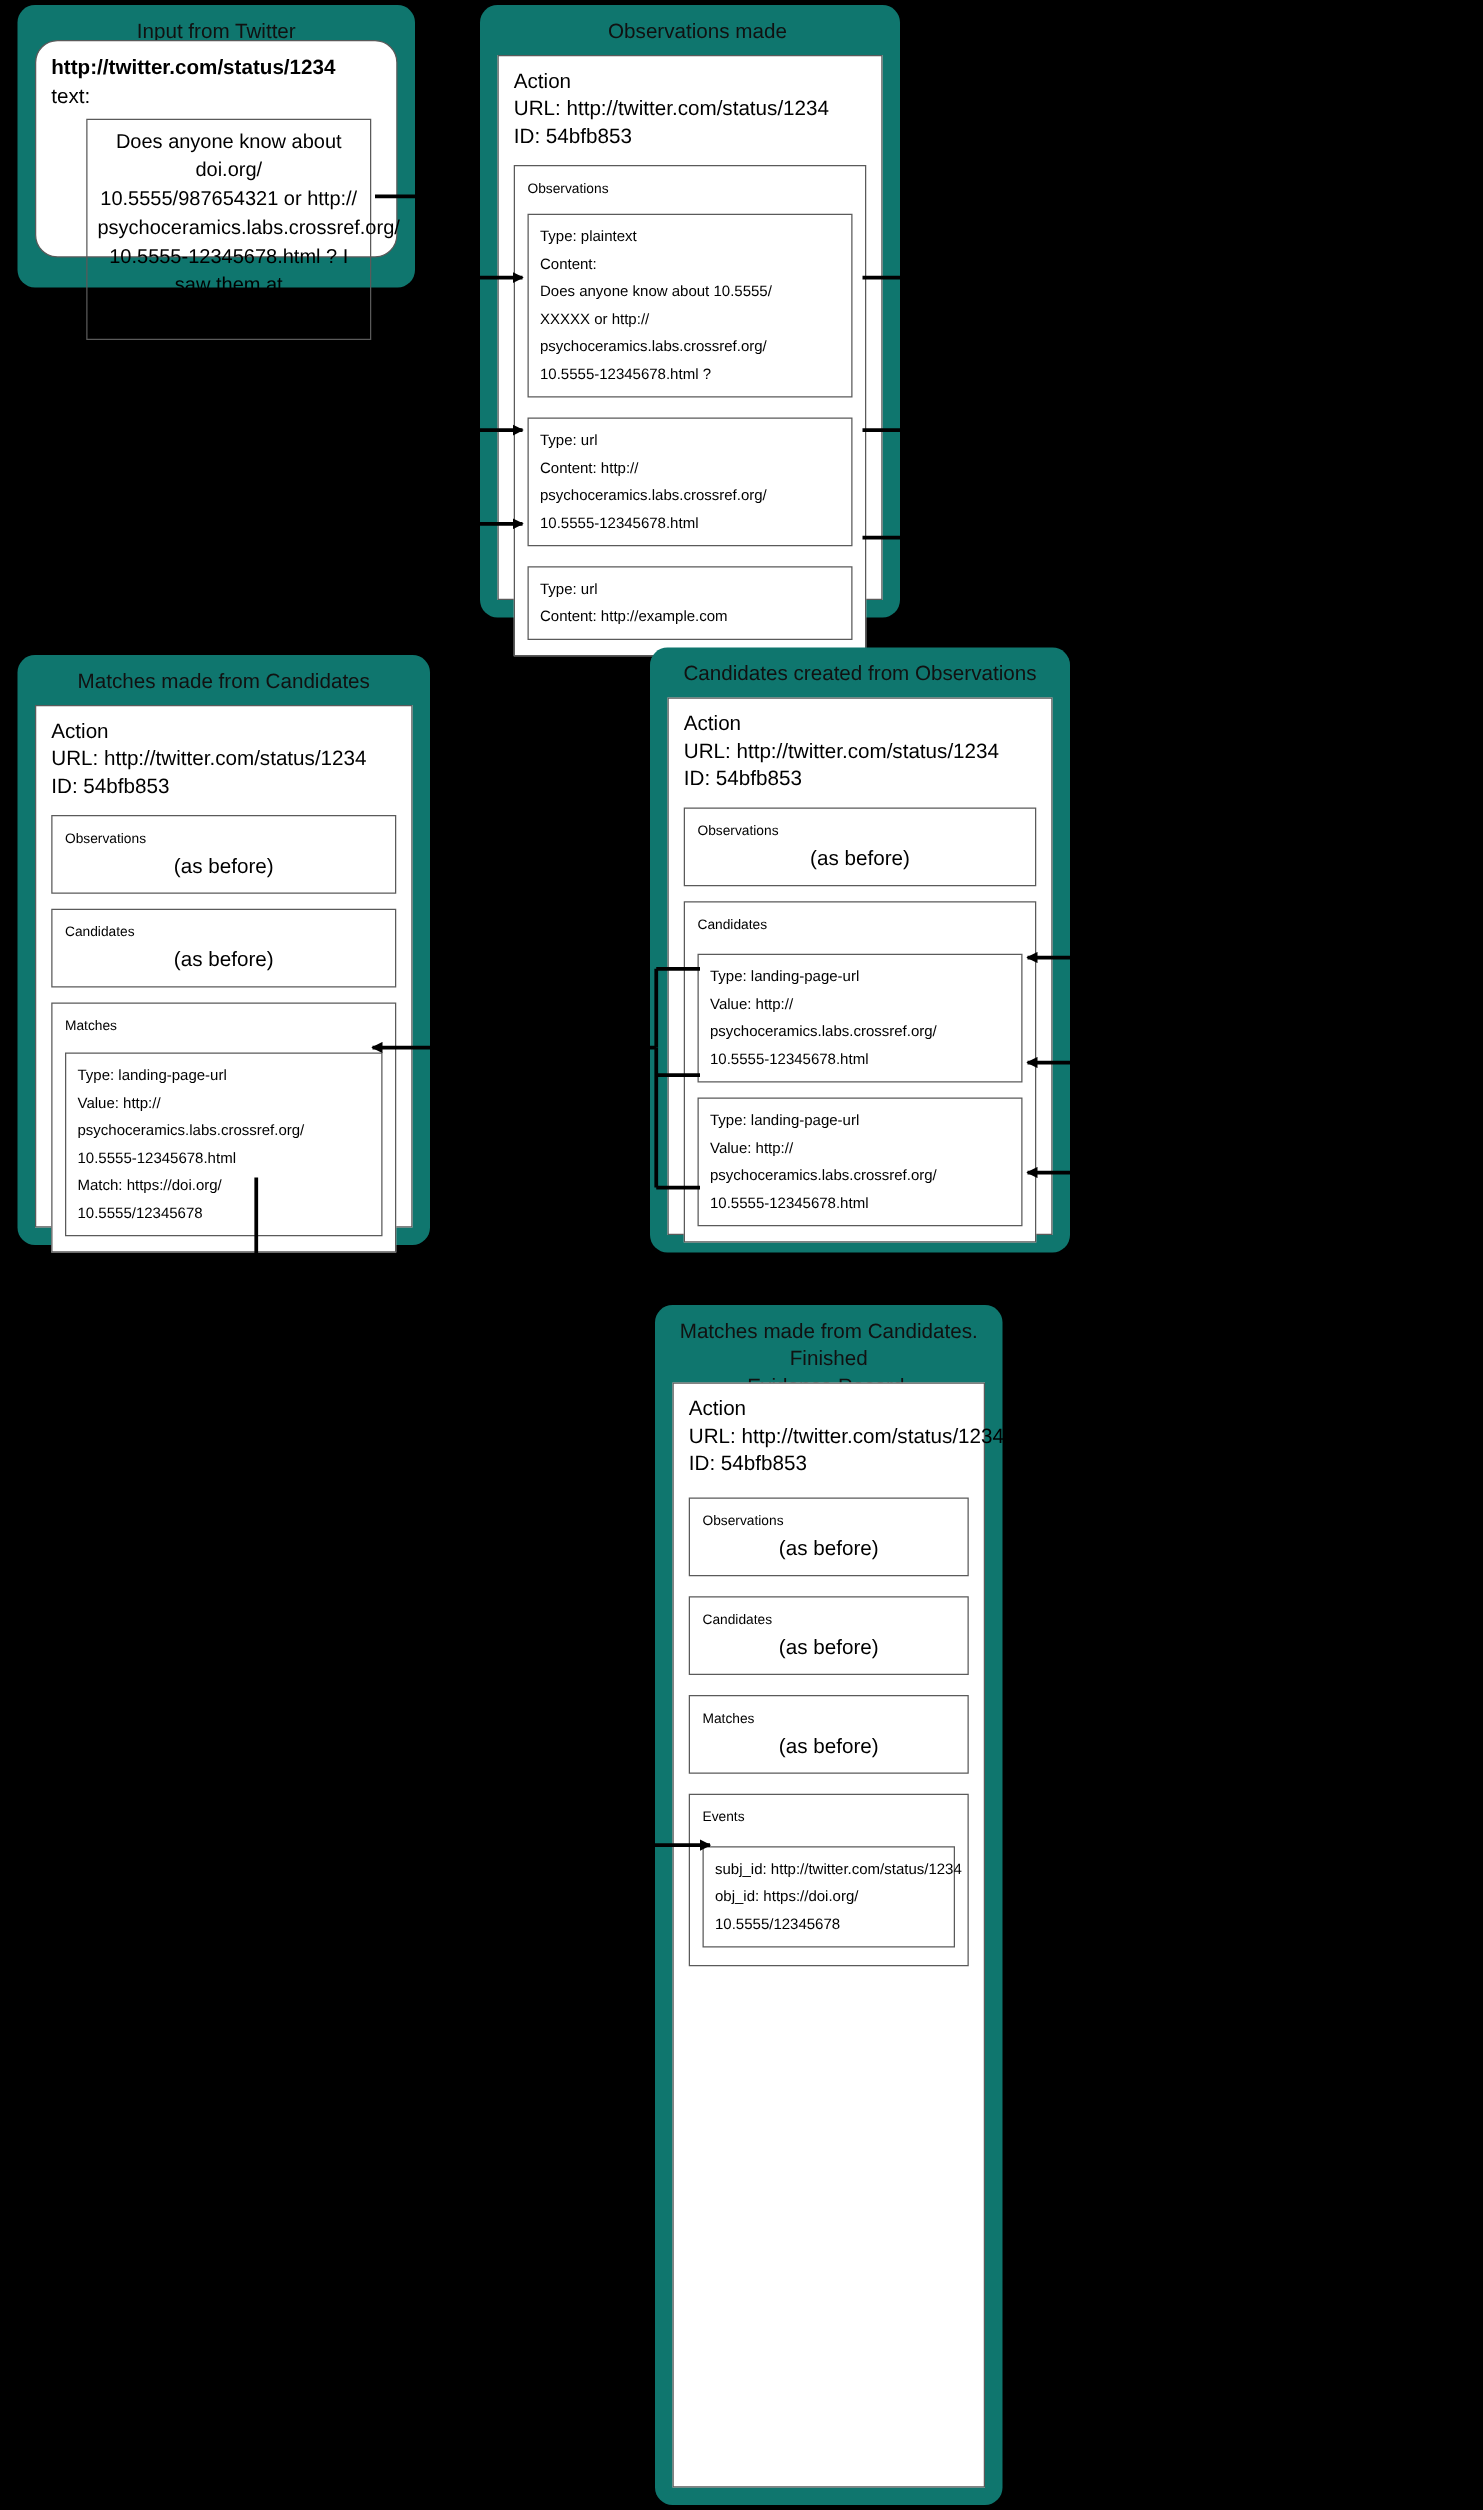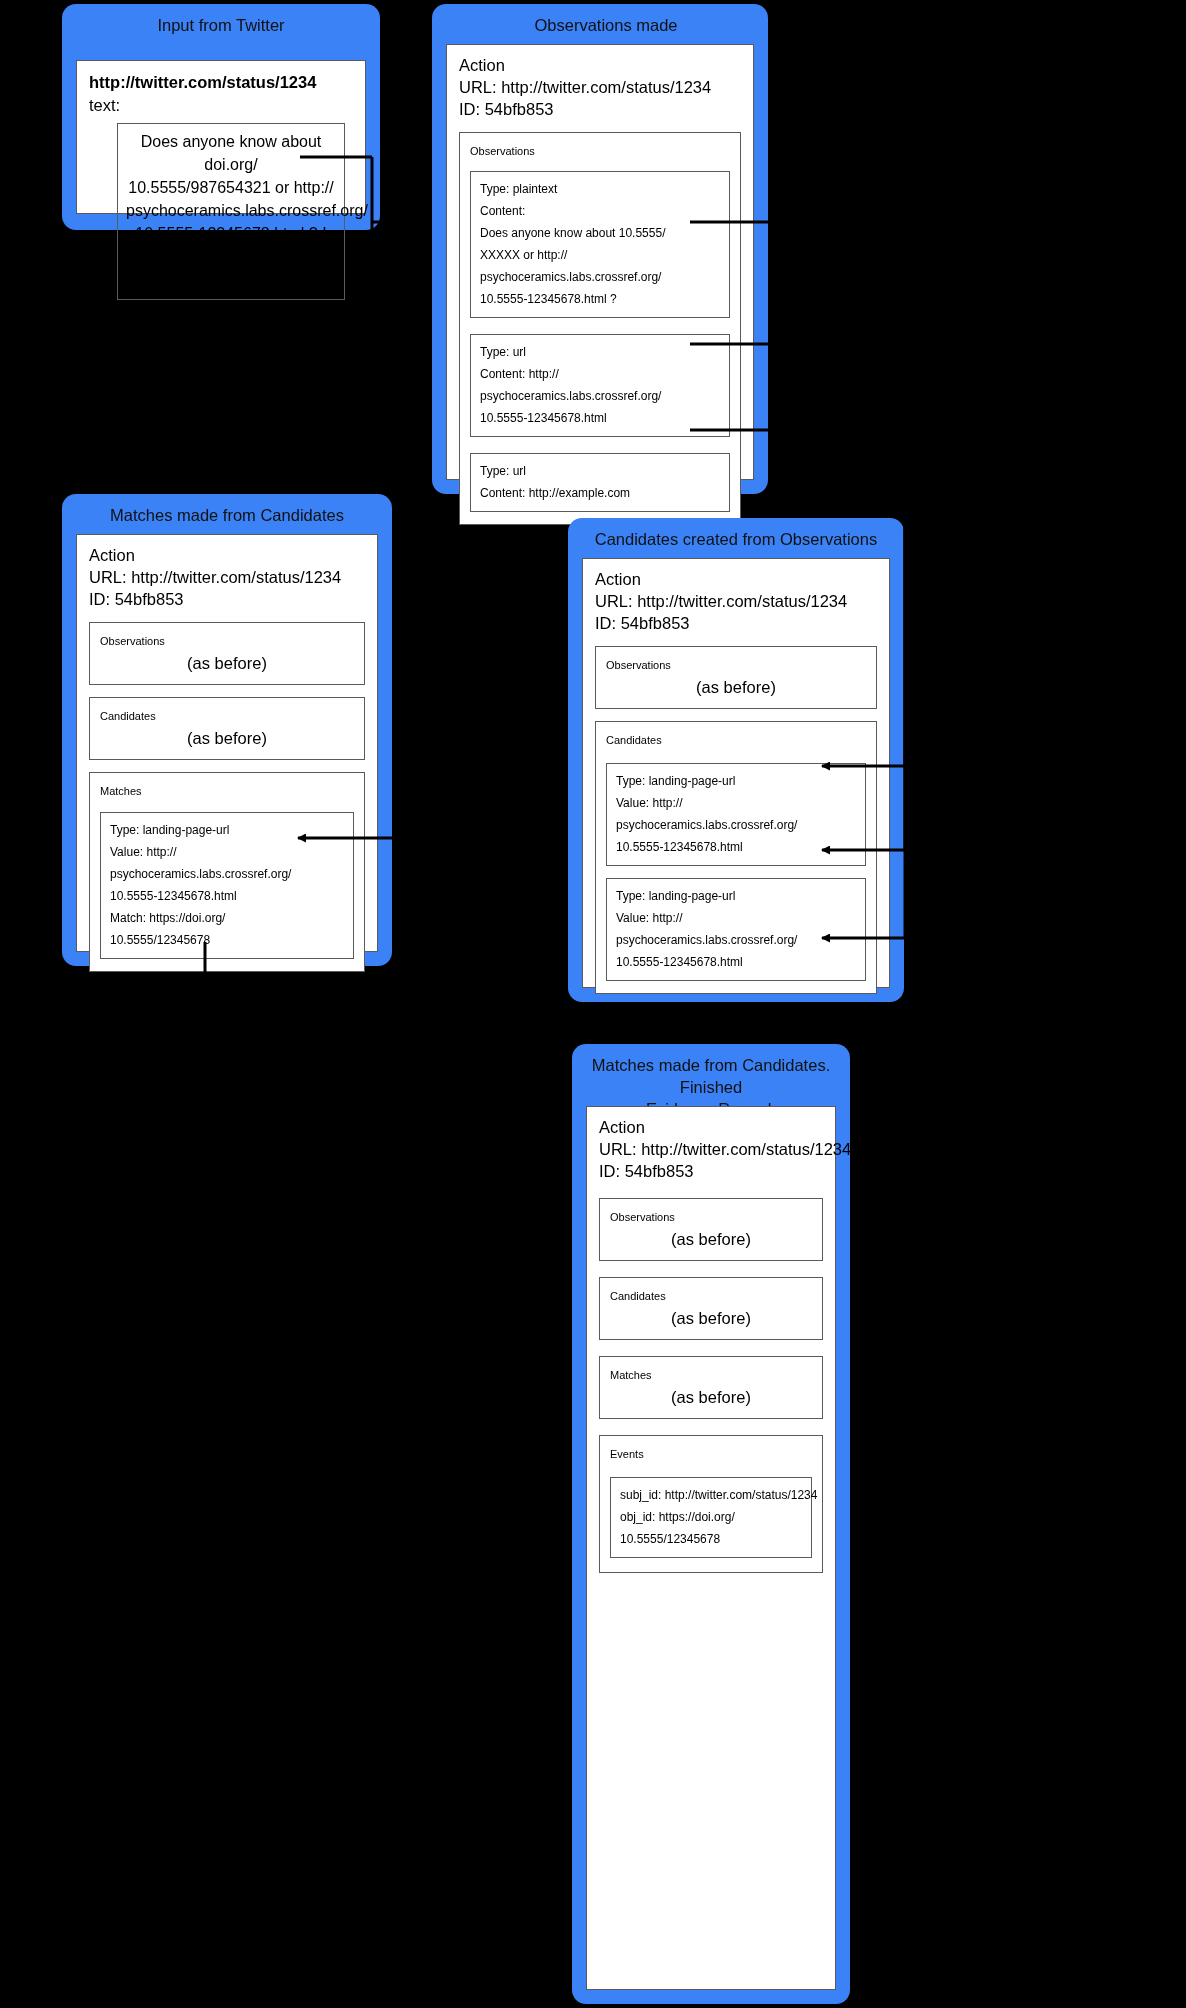--- a/index.html
+++ b/index.html
@@ -6,24 +6,23 @@
   body{
     font-family:"Liberation Sans", sans-serif;
     width:1186px;height:2008px;position:relative;overflow:hidden;
     color:#000;
   }
   .stage{position:absolute;left:0;top:0;width:1186px;height:2008px;}
 
   
   .panel{
     position:absolute;
-    background:#3b82f6;
+    background:#0f766e;
     border-radius:14px;
     box-sizing:border-box;
-    margin-left:48px;
   }
   .panel-title{
     text-align:center;
     font-size:16.5px;
     line-height:22px;
     padding:10px 14px 8px 14px;
     color:#111;
   }
   .panel-body{
     position:absolute;
@@ -72,21 +71,21 @@
 
   svg.lines{position:absolute;left:0;top:0;width:1186px;height:2008px;pointer-events:none;}
 </style>
 </head>
 <body>
 
 <div class="stage">
 
   <div class="panel" style="left:14px;top:4px;width:318px;height:226px;">
     <div class="panel-title">Input from Twitter</div>
-    <div class="panel-body" style="top:56px;height:154px;">
+    <div class="panel-body" style="top:28px;height:174px;border-radius:18px;">
       <div class="tweet-url">http://twitter.com/status/1234</div>
       <div class="tweet-label">text:</div>
       <div class="tweet-box">
         <div>Does anyone know about doi.org/</div>
         <div>10.5555/987654321 or http://</div>
         <div>psychoceramics.labs.crossref.org/</div>
         <div>10.5555-12345678.html ? I saw them at</div>
         <div>http://example.com</div>
       </div>
     </div>
@@ -119,21 +118,21 @@
         </div>
 
         <div class="item" style="margin-top:16px;">
           <div class="ln">Type: url</div>
           <div class="ln">Content: http://example.com</div>
         </div>
       </div>
     </div>
   </div>
 
-  <div class="panel" style="left:14px;top:494px;width:330px;height:472px;">
+  <div class="panel" style="left:14px;top:524px;width:330px;height:472px;">
     <div class="panel-title">Matches made from Candidates</div>
     <div class="panel-body" style="top:40px;height:418px;">
       <div class="action-title">Action</div>
       <div class="kv">URL: http://twitter.com/status/1234</div>
       <div class="kv">ID: 54bfb853</div>
 
       <div class="sect">
         <div class="sect-label">Observations</div>
         <div class="as-before">(as before)</div>
       </div>

